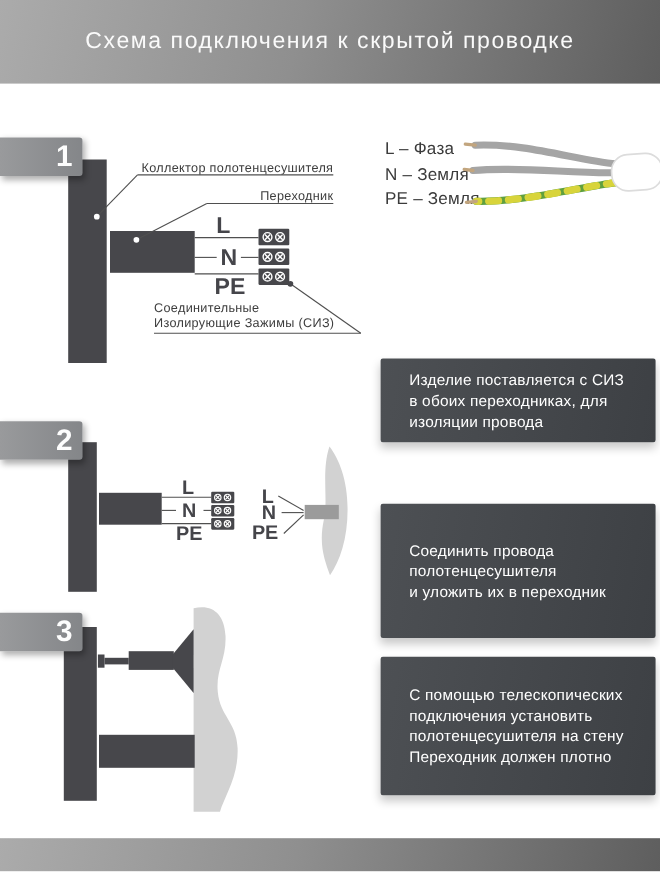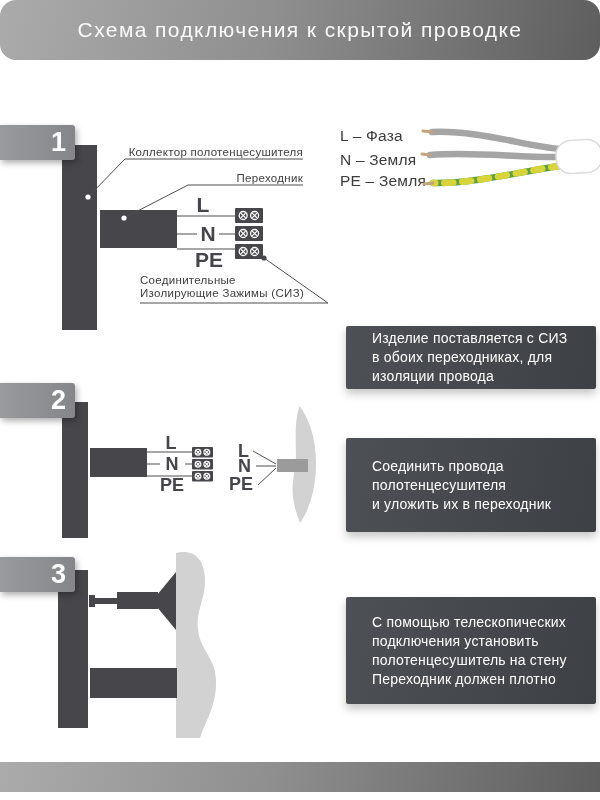--- a/index.html
+++ b/index.html
@@ -1,31 +1,31 @@
 <!DOCTYPE html>
 <html><head>
 <meta charset="utf-8">
 <style>
   html,body{margin:0;padding:0;background:#fff;}
   .sheet{position:relative;width:600px;height:800px;background:#ffffff;overflow:hidden;
          font-family:"Liberation Sans",sans-serif;}
   
   .bar-grad{position:absolute;left:0;width:600px;
             background:linear-gradient(103deg,#ababab 0%,#8f8f8f 45%,#5e5e5e 100%);}
-  .header{top:0;height:60px;display:flex;align-items:center;justify-content:center;border-radius:16px;}
+  .header{top:0;height:76px;display:flex;align-items:center;justify-content:center;}
   .header h1{margin:0;font-size:21px;font-weight:400;letter-spacing:1.4px;color:#fafafa;}
   .footer{top:762px;height:30px;}
   
   .ribbon{position:absolute;left:0;width:75px;height:35px;z-index:5;
           background:linear-gradient(to right,#999a9c,#848689);
           border-radius:0 3px 3px 0;box-shadow:2px 3px 6px rgba(0,0,0,.32);
           display:flex;align-items:center;justify-content:flex-end;padding-right:9px;
           box-sizing:border-box;color:#fdfdfd;font-weight:bold;font-size:27px;line-height:1;}
   
-  .legend-item{position:absolute;left:340px;font-size:15.5px;font-weight:500;
+  .legend-item{position:absolute;left:350px;font-size:15.5px;font-weight:500;
                color:#3b3b3b;letter-spacing:.2px;white-space:nowrap;}
   
   .note{position:absolute;left:346px;width:250px;box-sizing:border-box;
         background:linear-gradient(100deg,#4d5054,#3d4044);
         border-radius:2px;box-shadow:0 5px 9px rgba(0,0,0,.22);
         color:#ffffff;font-size:14px;line-height:19px;font-weight:500;letter-spacing:.2px;
         display:flex;flex-direction:column;justify-content:center;
         padding-left:26px;padding-right:14px;}
   
   .diag{position:absolute;overflow:visible;}
@@ -164,32 +164,32 @@
   <svg class="diag" style="left:40px;top:545px" width="280" height="200" viewBox="40 545 280 200">
     <path class="wall" d="M176,553 C193,549 204,558 205,578 C206,599 196,609 198,629 C200,651 215,656 216,680 C217,706 204,724 200,738 L176,738 Z"></path>
     <rect x="58" y="570" width="30" height="158" class="dark"></rect>
     <rect x="89" y="595" width="6" height="12" class="dark"></rect>
     <rect x="95" y="598" width="22" height="6" class="dark"></rect>
     <rect x="117" y="592" width="41" height="17" class="dark"></rect>
     <path d="M176,572 L176,630 L157,607 L157,595 Z" class="dark"></path>
     <rect x="90" y="668" width="87" height="30" class="dark"></rect>
   </svg>
 
-  <div class="note" style="top:326px;height:63px">
+  <div class="note" style="top:326px;height:76px">
     <div>Изделие поставляется с СИЗ</div>
     <div>в обоих переходниках, для</div>
     <div>изоляции провода</div>
   </div>
-  <div class="note" style="top:438px;height:94px">
+  <div class="note" style="top:458px;height:122px">
     <div>Соединить провода</div>
     <div>полотенцесушителя</div>
     <div>и уложить их в переходник</div>
   </div>
-  <div class="note" style="top:597px;height:107px">
+  <div class="note" style="top:597px;height:126px">
     <div>С помощью телескопических</div>
     <div>подключения установить</div>
-    <div>полотенцесушитель на стену</div>
+    <div>полотенцесушителя на стену</div>
     <div>Переходник должен плотно</div>
   </div>
 
   <div class="bar-grad footer"></div>
 
 </div>
 
 </body></html>

